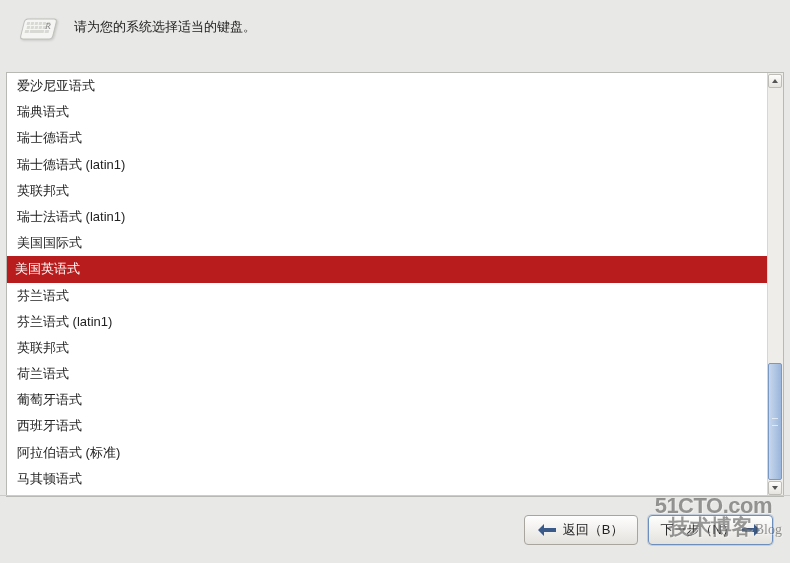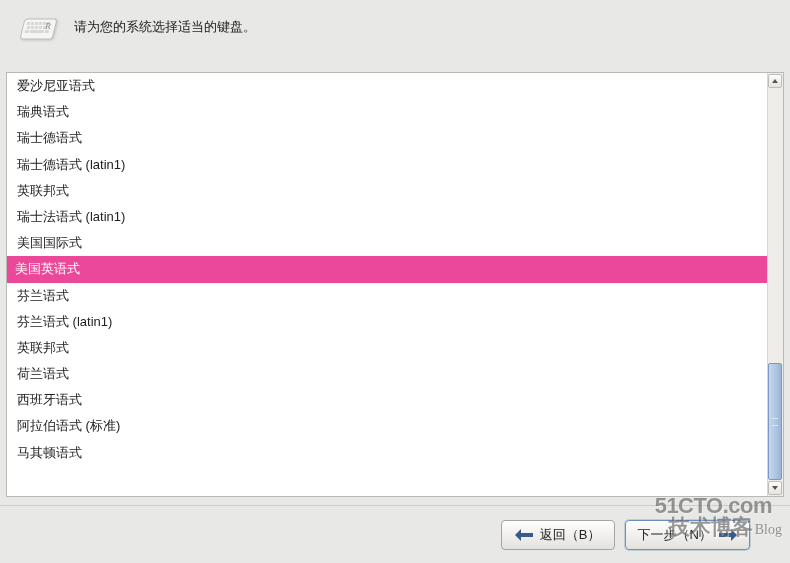--- a/index.html
+++ b/index.html
@@ -51,21 +51,21 @@
       padding: 2px 0;
     }
     .list-item {
       padding: 4px 10px 4px 10px;
       font-size: 13px;
       color: #222;
       cursor: default;
       line-height: 1.4;
     }
     .list-item.selected {
-      background: #ec4899;
+      background: #b91c1c;
       color: #ffffff;
       padding-left: 8px;
     }
     .list-item.first { padding-top: 2px; }
     .scrollbar {
       width: 16px;
       background: #eeede9;
       border-left: 1px solid #d8d6d0;
       position: relative;
     }
@@ -104,27 +104,27 @@
       content:"";
       position:absolute;
       left:3px; right:3px;
       top:50%; height:6px; margin-top:-4px;
       border-top:1px solid rgba(255,255,255,0.6);
       border-bottom:1px solid rgba(255,255,255,0.6);
     }
     .footer {
       position: absolute;
       left: 0; right: 0; bottom: 0;
-      height: 58px;
+      height: 68px;
       border-top: 1px solid #ccc;
       display: flex;
       justify-content: flex-end;
       align-items: center;
       gap: 10px;
-      padding-right: 40px;
+      padding-right: 17px;
     }
     .btn {
       height: 30px;
       min-width: 114px;
       background: linear-gradient(#fefefe, #e4e2dd);
       border: 1px solid #a7a59e;
       border-radius: 4px;
       font-size: 13px;
       color: #222;
       display: flex;
@@ -203,20 +203,21 @@
       <div class="list-item">瑞士德语式</div>
       <div class="list-item">瑞士德语式 (latin1)</div>
       <div class="list-item">英联邦式</div>
       <div class="list-item">瑞士法语式 (latin1)</div>
       <div class="list-item">美国国际式</div>
       <div class="list-item selected">美国英语式</div>
       <div class="list-item">芬兰语式</div>
       <div class="list-item">芬兰语式 (latin1)</div>
       <div class="list-item">英联邦式</div>
       <div class="list-item">荷兰语式</div>
+      <div class="list-item">葡萄牙语式</div>
       <div class="list-item">西班牙语式</div>
       <div class="list-item">阿拉伯语式 (标准)</div>
       <div class="list-item">马其顿语式</div>
     </div>
   <div class="scrollbar">
     <div class="scroll-btn up">
         <div class="arrow"></div>
       </div>
     <div class="scroll-thumb"></div>
     <div class="scroll-btn down">

